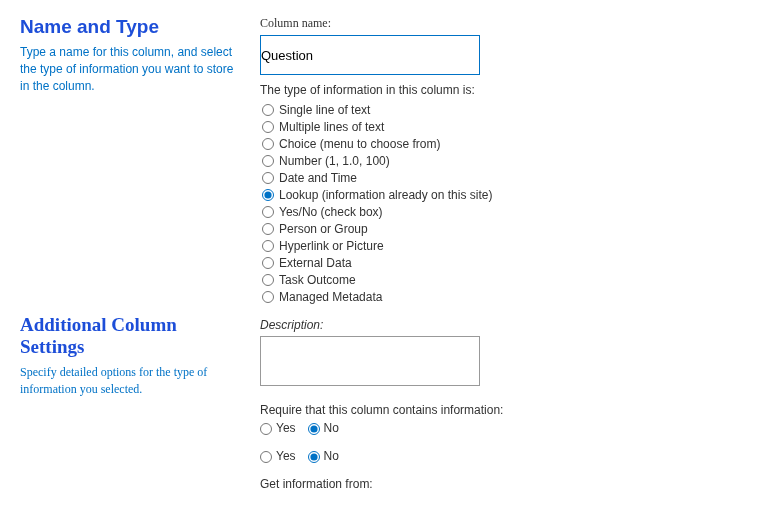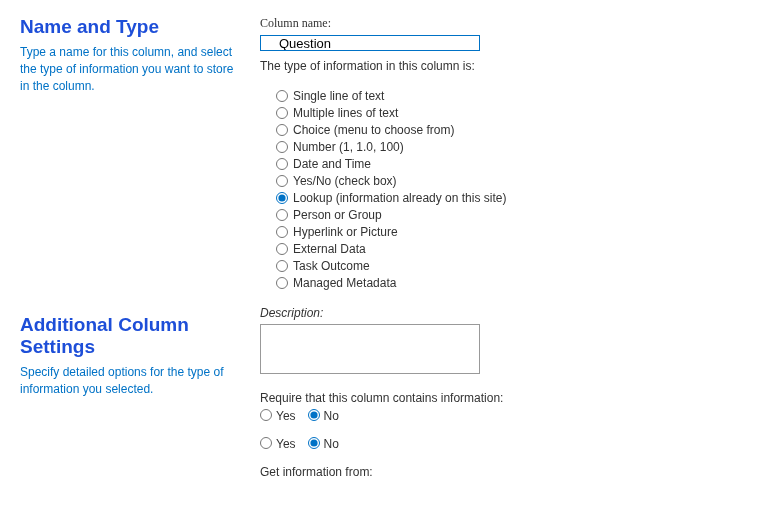--- a/index.html
+++ b/index.html
@@ -29,45 +29,46 @@
       color: #1d4ed8;
       margin-bottom: 6px;
     }
     .section-desc {
       font-size: 12px;
       color: #0072c6;
       line-height: 1.4;
     }
     .additional-section {
       margin-top: 220px;
+      font-family: Liberation Serif, serif;
     }
     .field-label {
       font-size: 12px;
       color: #333;
       margin-bottom: 4px;
       display: block;
       font-family: Liberation Serif, serif;
     }
     .column-name-input {
       width: 220px;
-      height: 16px;
+      height: 40px;
       border: 1px solid #0072c6;
-      padding: 2px 18px;
+      padding: 2px 0;
       font-size: 13px;
       outline: none;
     }
     .type-label {
       font-size: 12px;
       color: #333;
       margin: 8px 0 6px 0;
     }
     .radio-list {
       list-style: none;
       padding: 0;
-      margin: 16px;
+      margin: 2px;
     }
     .radio-list li {
       margin-bottom: 3px;
       display: flex;
       align-items: center;
       gap: 5px;
       font-size: 12px;
     }
     .radio-list li input[type="radio"] {
       margin: 0;
@@ -101,21 +102,21 @@
       display: block;
     }
     .radio-inline {
       display: flex;
       align-items: center;
       gap: 12px;
       font-size: 12px;
     }
     .radio-inline label {
       display: flex;
-      align-items: flex-start;
+      align-items: flex-end;
       gap: 4px;
       cursor: pointer;
     }
     .radio-inline input[type="radio"] {
       width: 12px;
       height: 12px;
       accent-color: #0072c6;
       cursor: pointer;
     }
   </style>
@@ -157,28 +158,28 @@
       </li>
       <li>
         <input type="radio" name="coltype" id="type-number" style="">
         <label for="type-number">Number (1, 1.0, 100)</label>
       </li>
       <li>
         <input type="radio" name="coltype" id="type-datetime" style="">
         <label for="type-datetime">Date and Time</label>
       </li>
       <li>
+        <input type="radio" name="coltype" id="type-lookup" checked="" style="">
+        <label for="type-lookup">Lookup (information already on this site)</label>
+      </li>
+      <li>
         <input type="radio" name="coltype" id="type-yesno" style="">
         <label for="type-yesno">Yes/No (check box)</label>
       </li>
       <li>
-        <input type="radio" name="coltype" id="type-lookup" checked="" style="">
-        <label for="type-lookup">Lookup (information already on this site)</label>
-      </li>
-      <li>
         <input type="radio" name="coltype" id="type-person" style="">
         <label for="type-person">Person or Group</label>
       </li>
       <li>
         <input type="radio" name="coltype" id="type-hyperlink" style="">
         <label for="type-hyperlink">Hyperlink or Picture</label>
       </li>
       <li>
         <input type="radio" name="coltype" id="type-external" style="">
         <label for="type-external">External Data</label>

